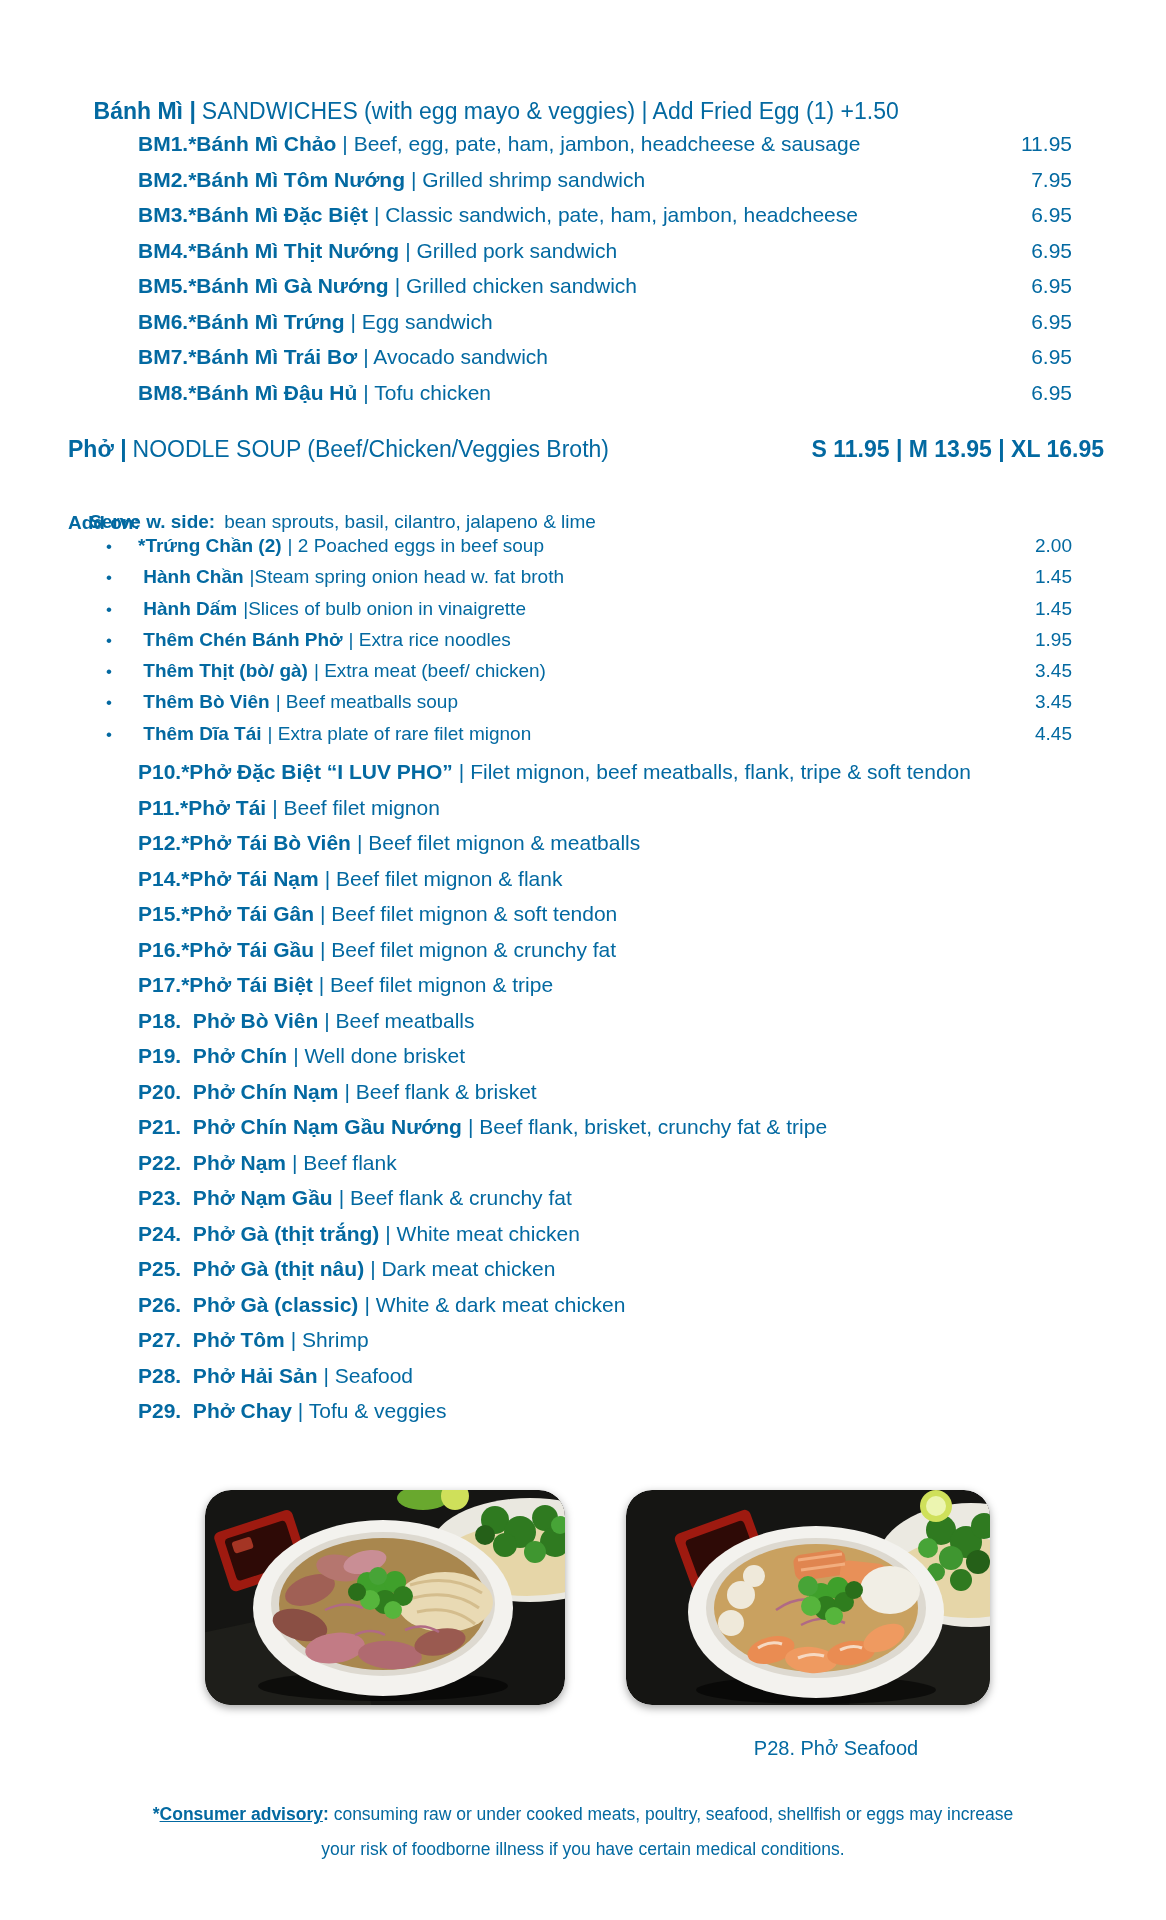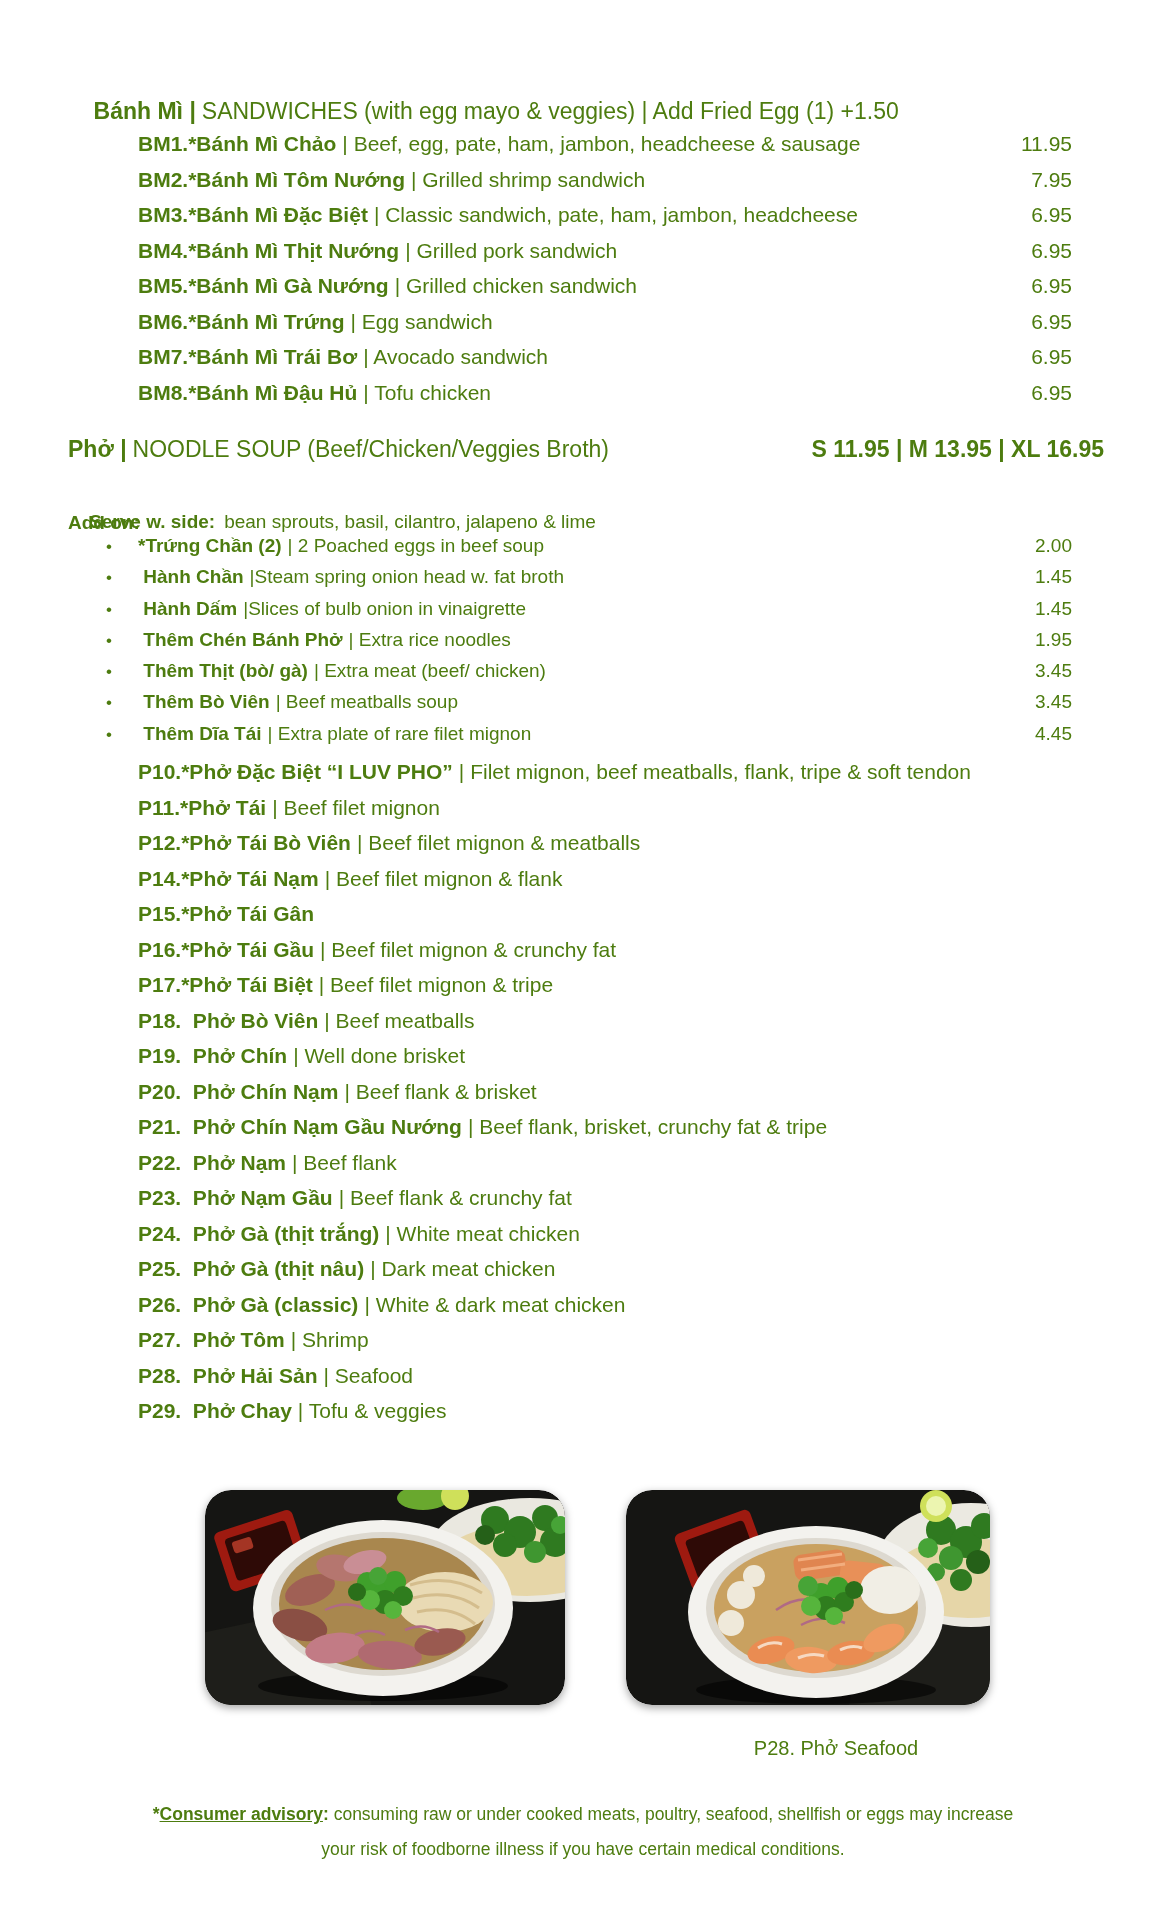--- a/index.html
+++ b/index.html
@@ -1,19 +1,19 @@
 <!DOCTYPE html>
 <html><head>
 <meta charset="utf-8">
 <style>
   *{margin:0;padding:0;box-sizing:border-box}
   html,body{background:#ffffff}
   .page{
     position:relative;width:1166px;height:1920px;background:#ffffff;
-    font-family:"Liberation Sans",sans-serif;color:#4d7c0f;overflow:hidden;
+    font-family:"Liberation Sans",sans-serif;color:#0369a1;overflow:hidden;
   }
   .abs{position:absolute}
   .bold{font-weight:700}
   .sec-header{font-size:23px;line-height:30px;white-space:pre}
   .hdr-rest{margin-left:6px;font-weight:400}
   .menu-row{display:flex;align-items:baseline;line-height:35.5px;font-size:21px}
   .item-name{font-weight:700;white-space:pre}
   .item-desc{margin-left:6px;white-space:pre}
   .item-price{margin-left:auto;font-weight:400}
   .addon-row{display:flex;align-items:baseline;line-height:30.3px;font-size:19px}
@@ -167,20 +167,21 @@
       </div>
 
 
       <div class="menu-row">
         <span class="item-name">P14.*Phở Tái Nạm</span>
         <span class="item-desc">| Beef filet mignon &amp; flank</span>
       </div>
 
       <div class="menu-row">
         <span class="item-name">P15.*Phở Tái Gân</span>
+        <span class="item-desc">| Beef filet mignon &amp; soft tendon</span>
       </div>
 
       <div class="menu-row">
         <span class="item-name">P16.*Phở Tái Gầu</span>
         <span class="item-desc">| Beef filet mignon &amp; crunchy fat</span>
       </div>
 
       <div class="menu-row">
         <span class="item-name">P17.*Phở Tái Biệt</span>
         <span class="item-desc">| Beef filet mignon &amp; tripe</span>

